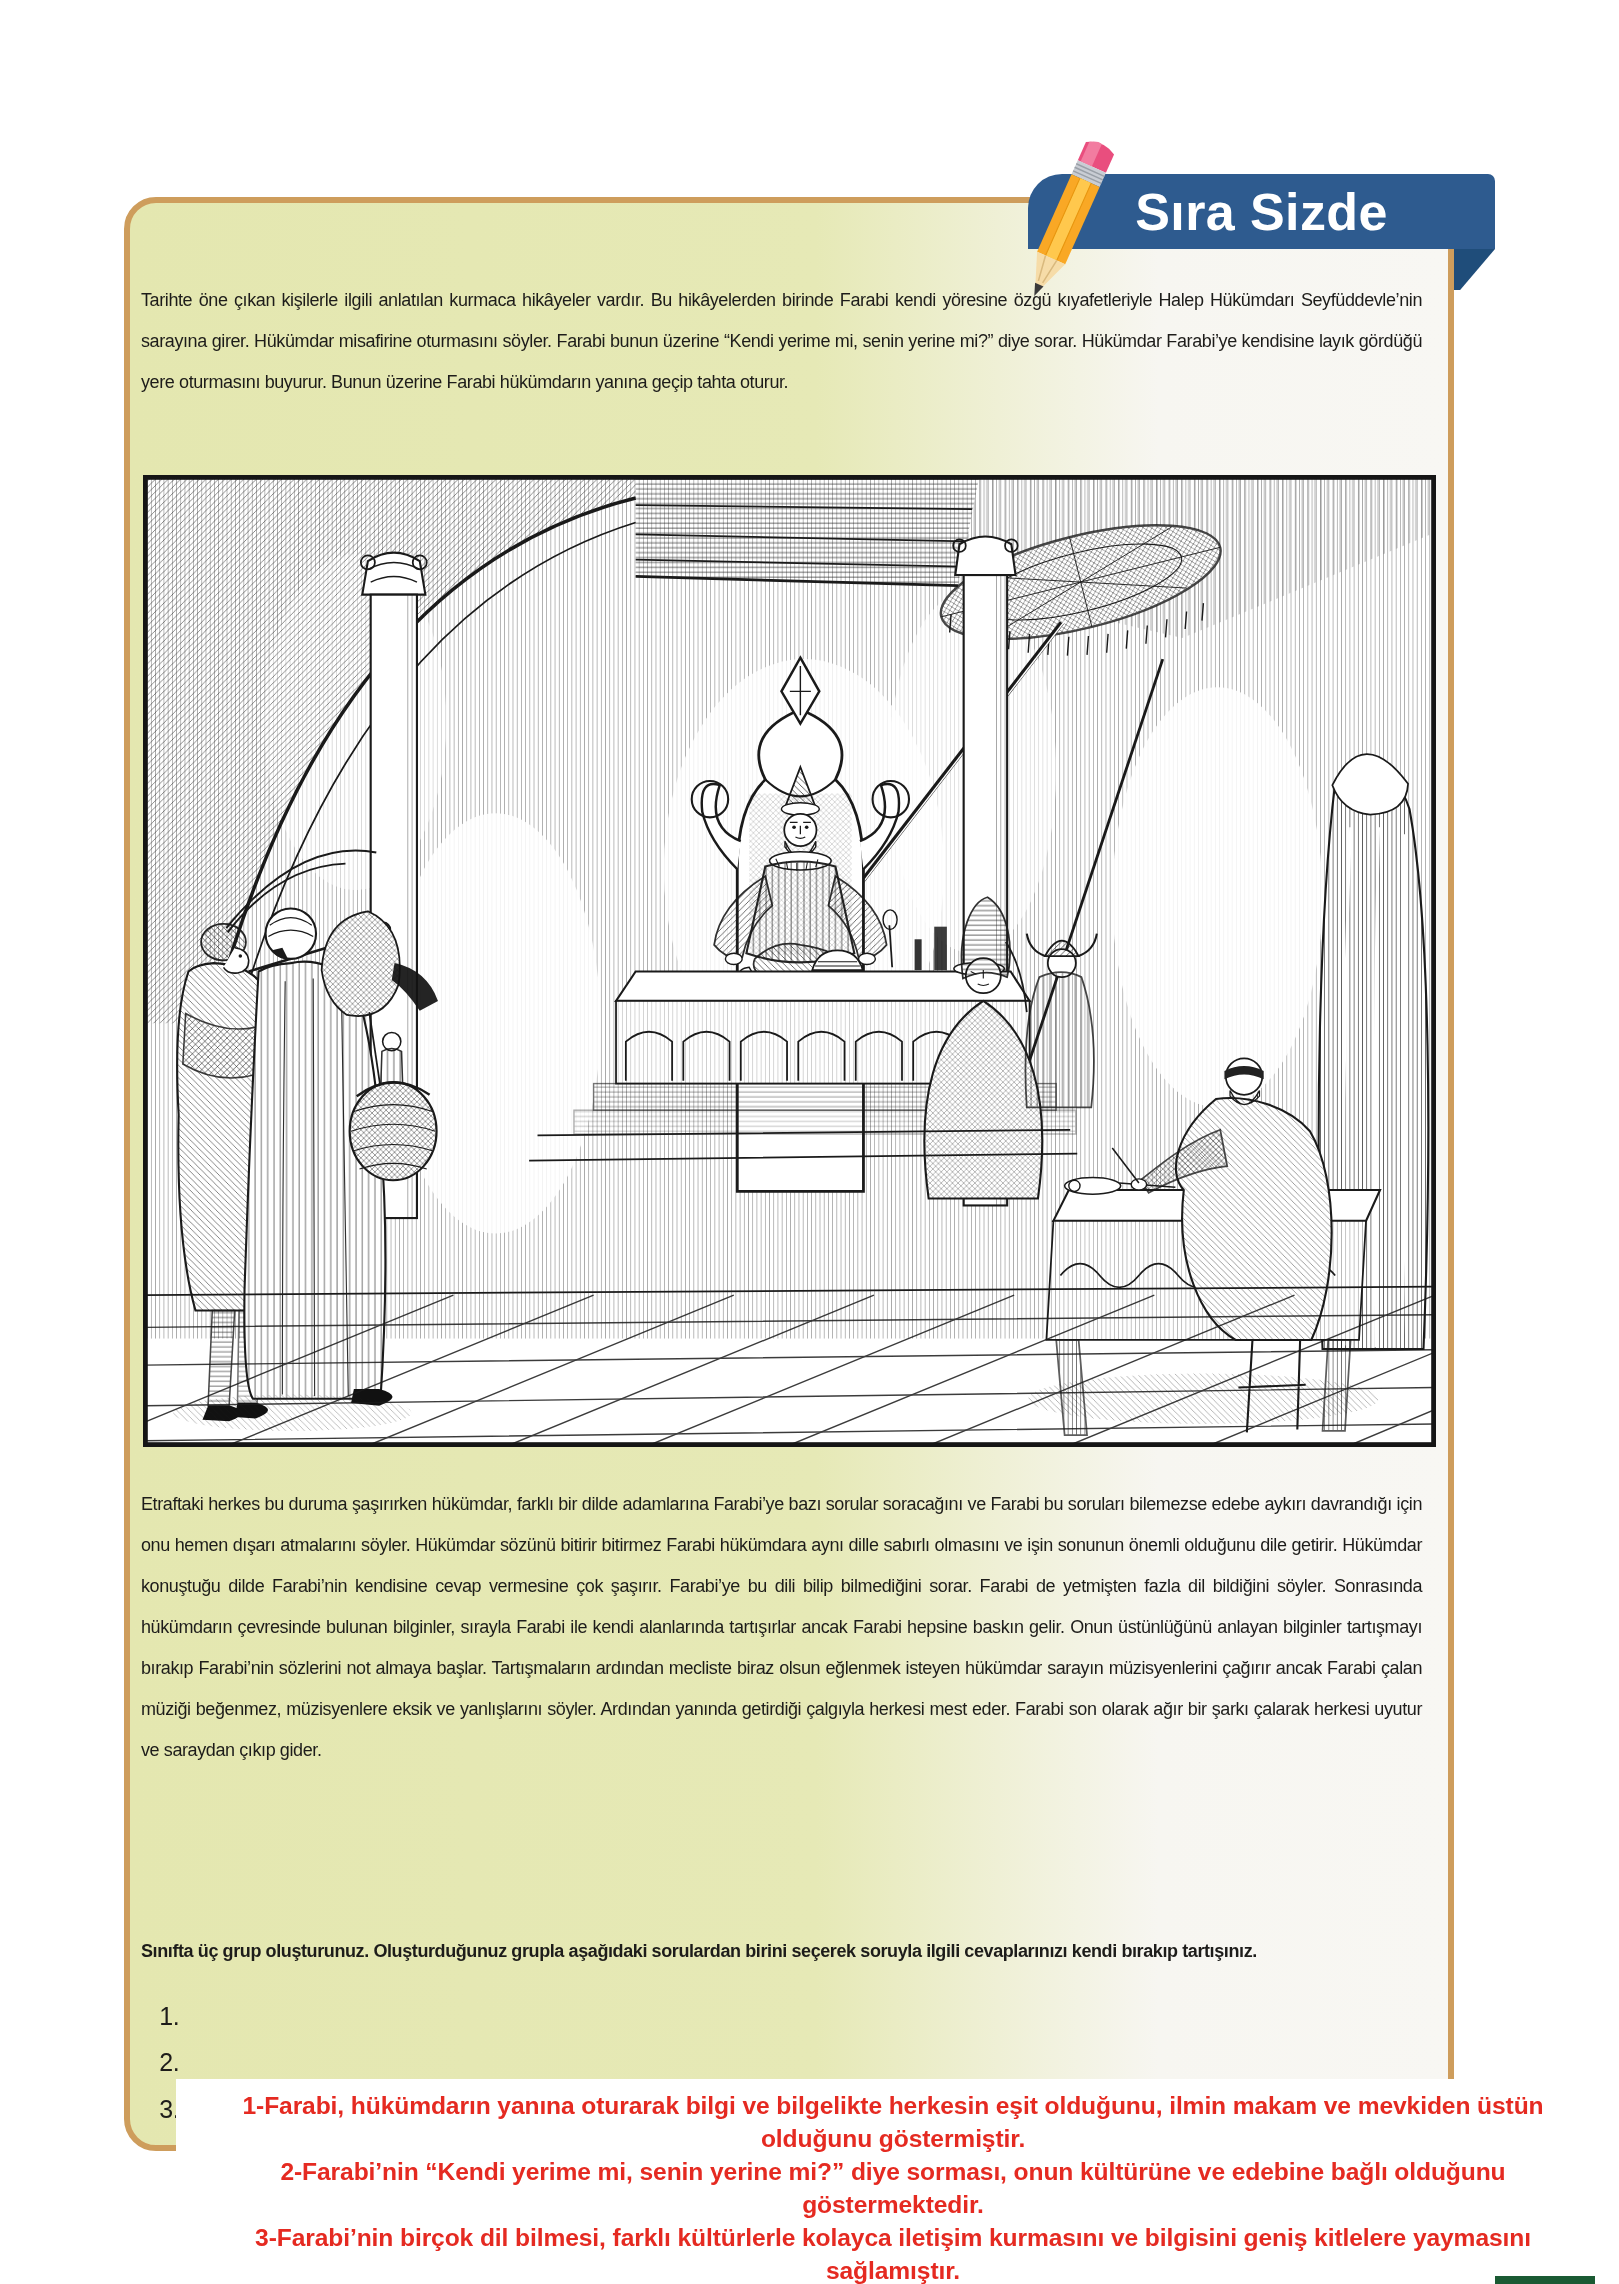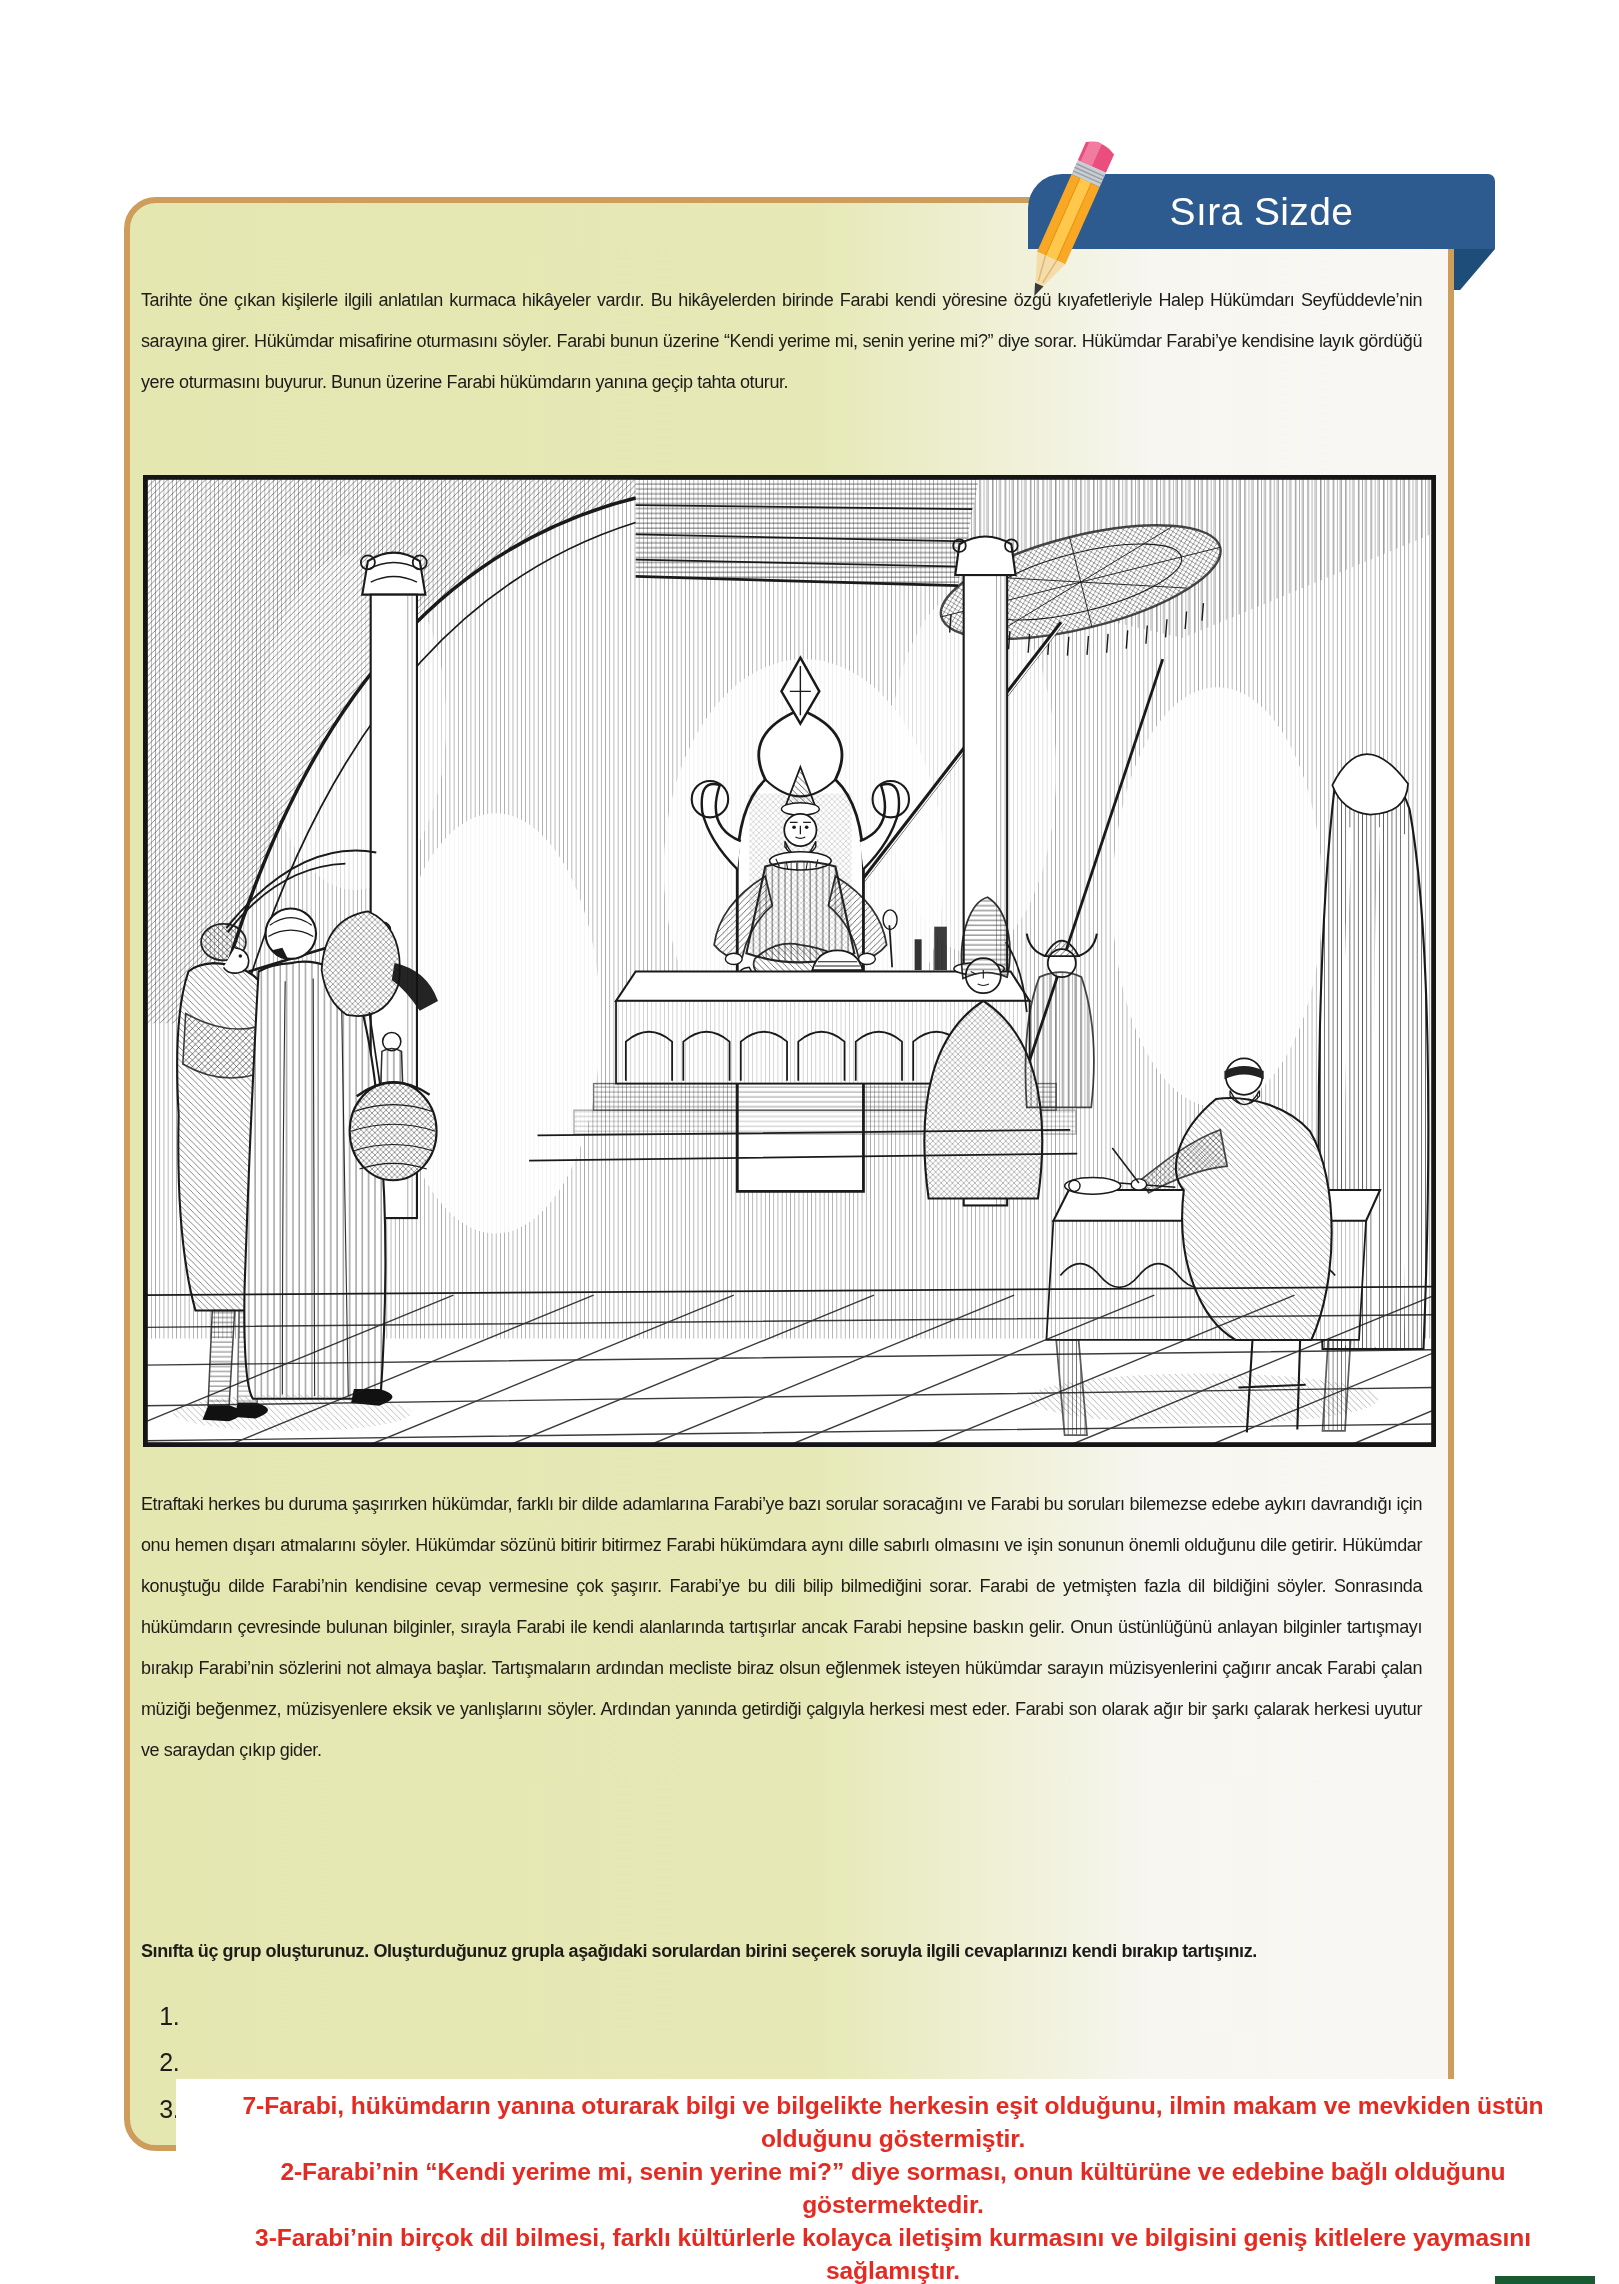--- a/index.html
+++ b/index.html
@@ -13,21 +13,21 @@
     left:124px;top:197px;width:1330px;height:1954px;box-sizing:border-box;
     border:6.3px solid #CE9D5C;border-radius:32px 0 0 32px;
     background:linear-gradient(90deg,#E4E7B0 0%,#E6E9B6 52%,#F7F6F1 78%,#F8F7F3 100%);
     z-index:1;
   }
   
   .badge{
     left:1028px;top:174px;width:467px;height:75px;background:#2E5B8F;
     border-radius:34px 7px 0 0;z-index:6;display:flex;align-items:center;justify-content:center;
   }
-  .badge-label{color:#ffffff;font-weight:normal;font-size:39px;letter-spacing:0.4px;}
+  .badge-label{color:#ffffff;font-weight:bold;font-size:52px;letter-spacing:0.4px;}
   .fold{
     left:1454px;top:249px;width:41px;height:41px;background:#1F4D7A;z-index:5;
     clip-path:polygon(0 0,100% 0,15% 100%,0 100%);
   }
   .pencil{left:1039px;top:135px;width:55px;height:177px;z-index:7;transform:rotate(24deg);}
   
   .para{
     left:141px;width:1281px;font-size:18px;line-height:41px;letter-spacing:-0.4px;
     text-align:justify;z-index:2;
   }
@@ -280,19 +280,19 @@
     <span class="qnum">2.</span>
   </div>
   <div class="qrow q3">
     <span class="qnum">3.</span>
     <span class="qtext"></span>
   </div>
 </div>
 
 <div class="abs overlay"></div>
 <div class="abs answers">
-  <p>7-Farabi, hükümdarın yanına oturarak bilgi ve bilgelikte herkesin eşit olduğunu, ilmin makam ve mevkiden üstün olduğunu göstermiştir.</p>
+  <p>1-Farabi, hükümdarın yanına oturarak bilgi ve bilgelikte herkesin eşit olduğunu, ilmin makam ve mevkiden üstün olduğunu göstermiştir.</p>
   <p>2-Farabi’nin “Kendi yerime mi, senin yerine mi?” diye sorması, onun kültürüne ve edebine bağlı olduğunu göstermektedir.</p>
   <p>3-Farabi’nin birçok dil bilmesi, farklı kültürlerle kolayca iletişim kurmasını ve bilgisini geniş kitlelere yaymasını sağlamıştır.</p>
 </div>
 
 <div class="abs green-block"></div>
 
 
 </body></html>

